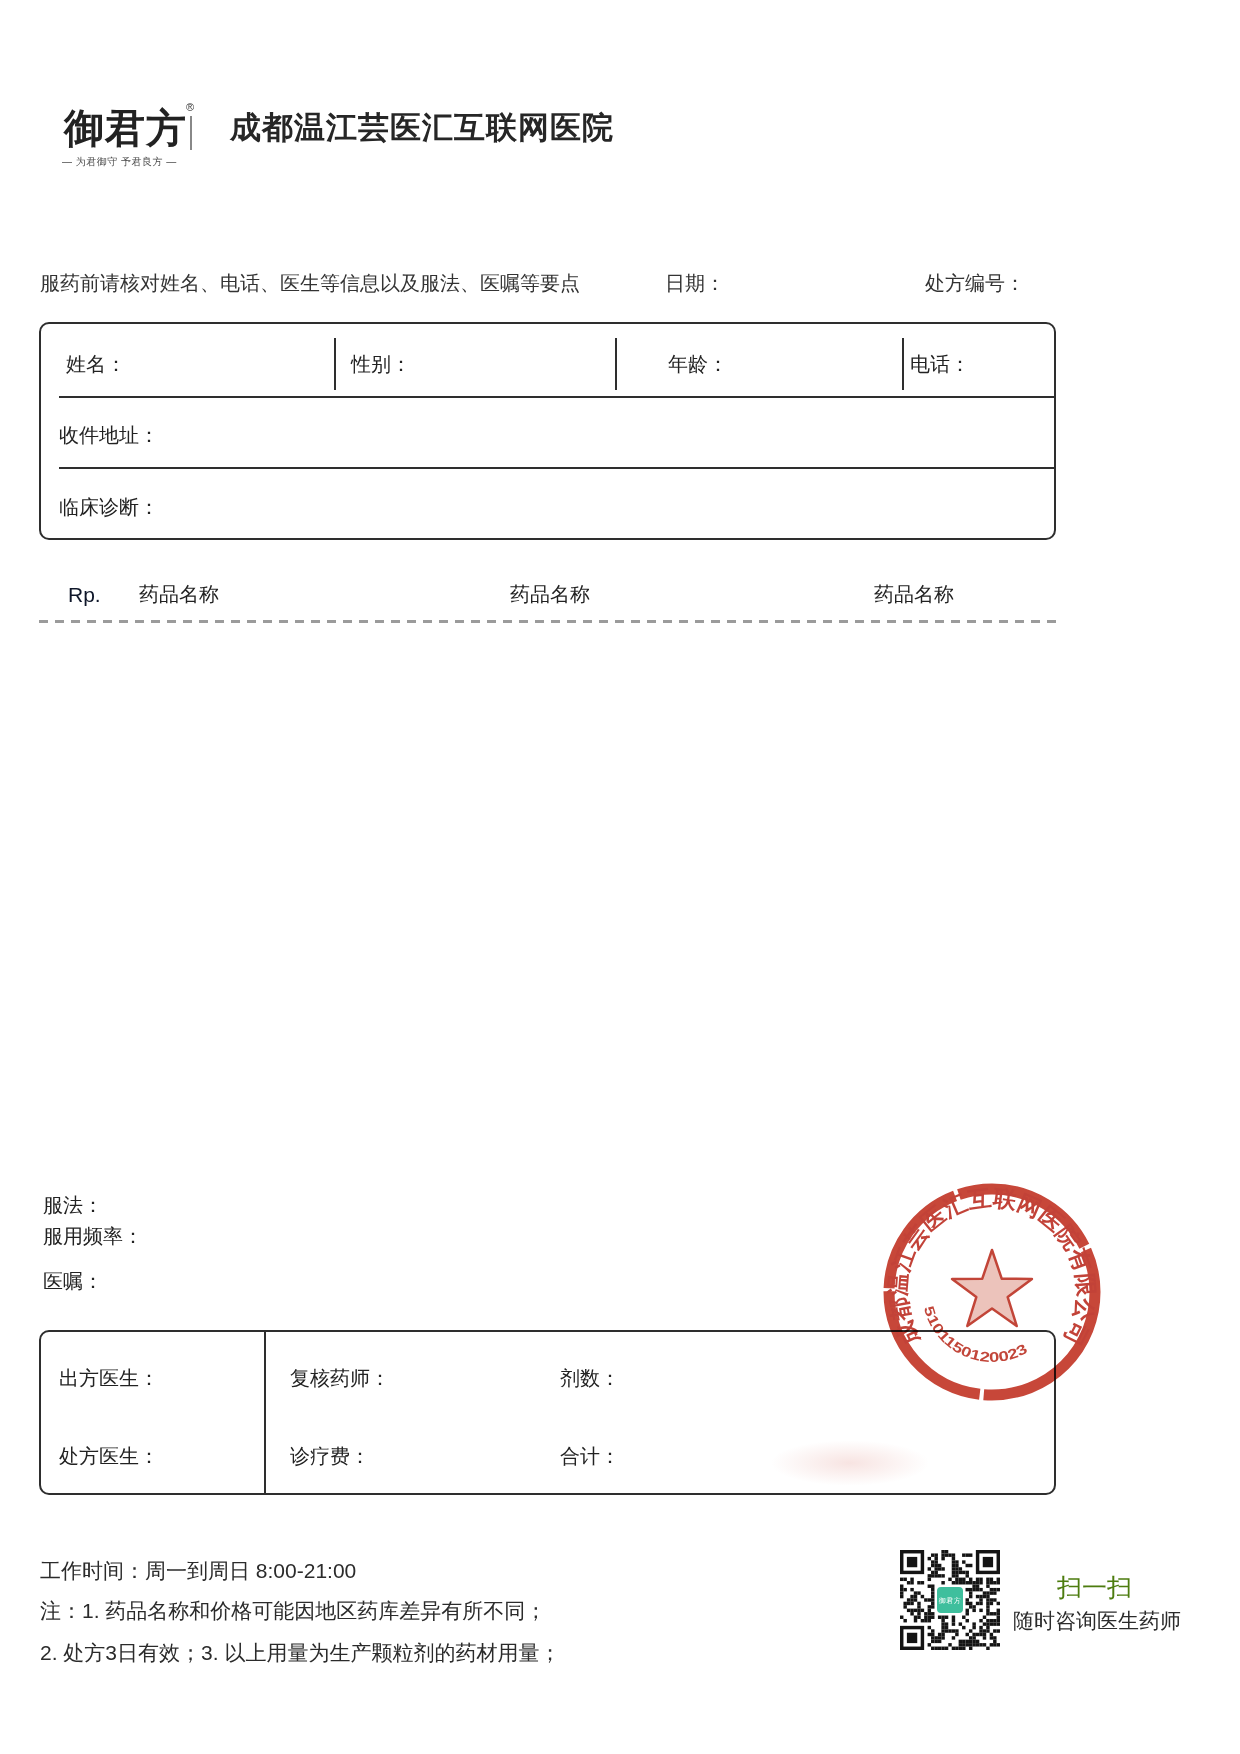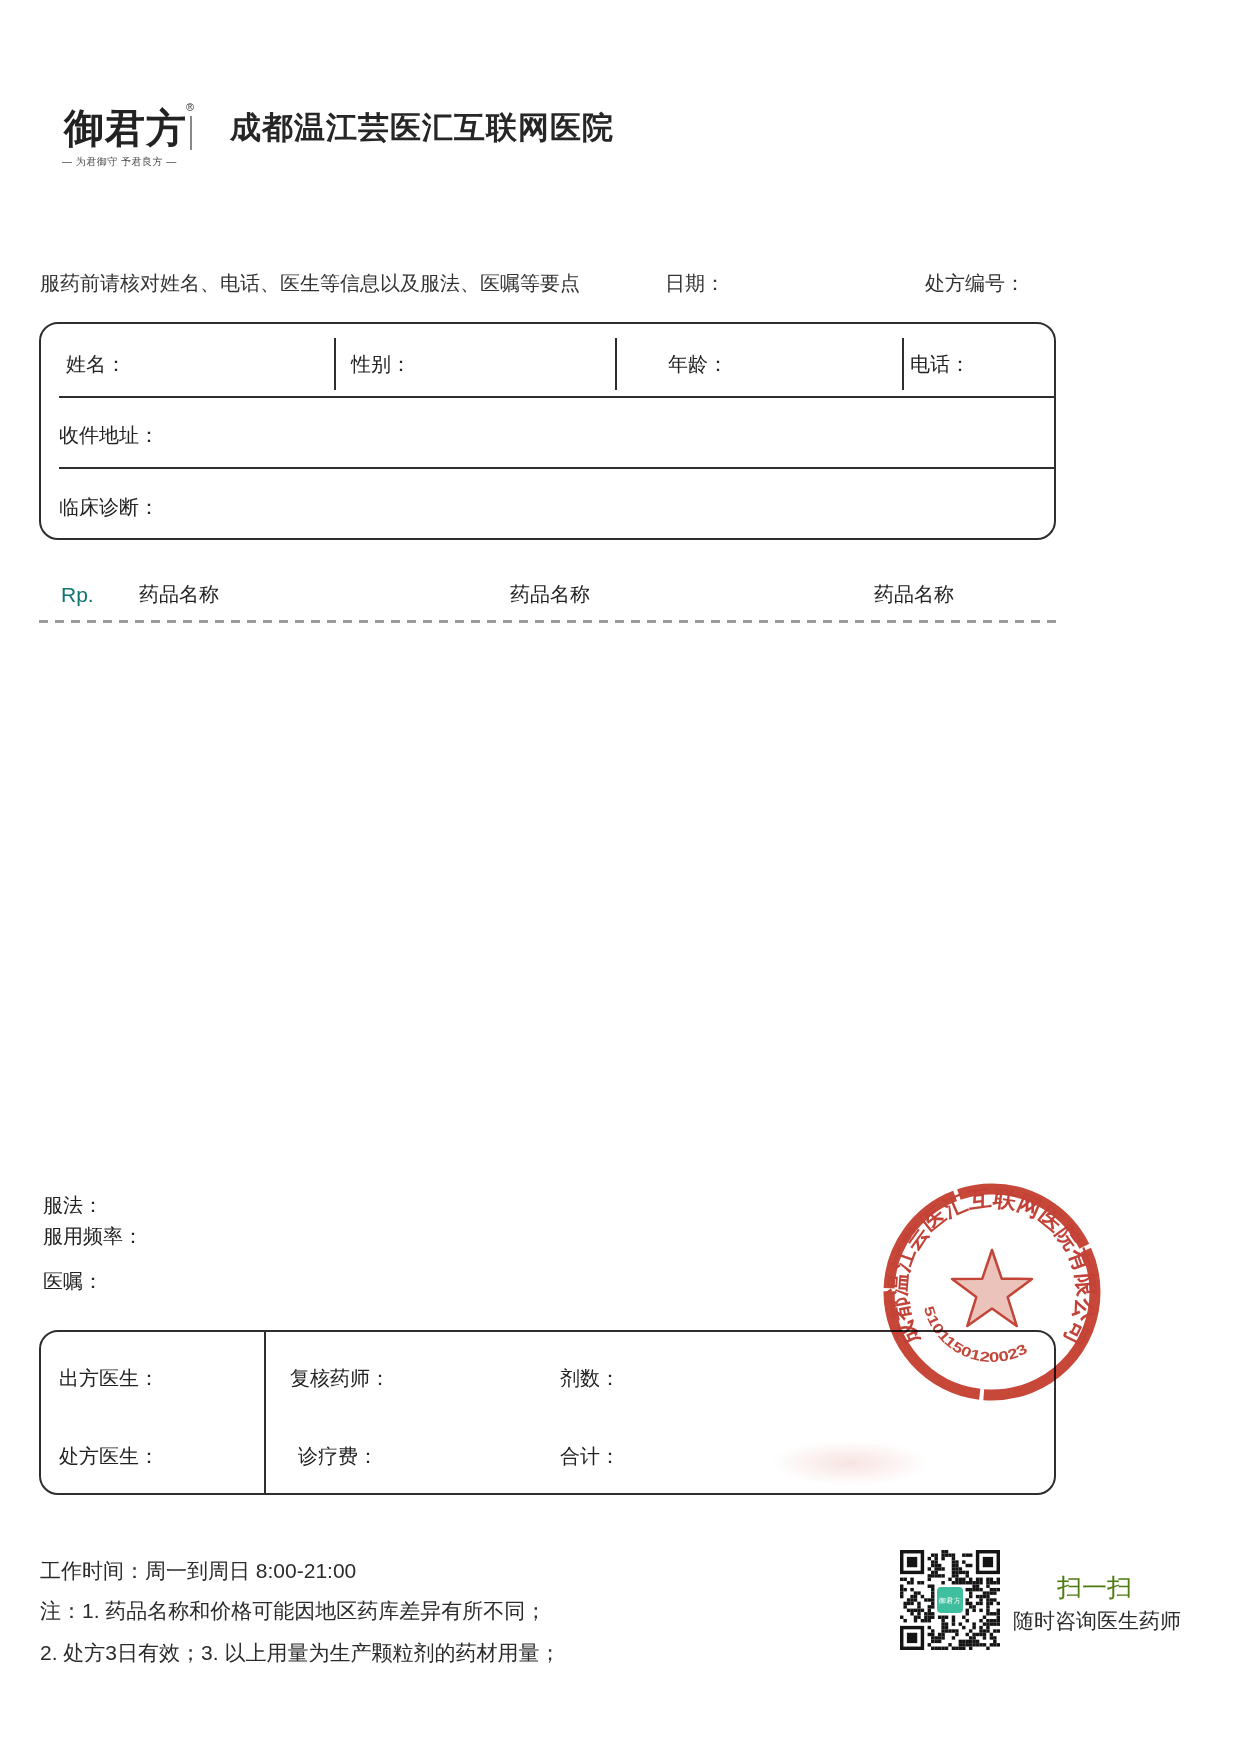--- a/index.html
+++ b/index.html
@@ -12,28 +12,28 @@
   .logo-text{left:64px;top:108px;font-size:40px;font-weight:700;letter-spacing:1px;color:#222;}
   .logo-reg{left:186px;top:102px;font-size:11px;color:#333;}
   .logo-seal-mark{left:190px;top:116px;width:2px;height:34px;background:#555;opacity:.7;}
   .logo-tagline{left:62px;top:157px;font-size:10px;letter-spacing:.5px;color:#4a4a4a;white-space:nowrap;}
   .hospital-title{left:230px;top:112px;font-size:31px;font-weight:700;letter-spacing:1px;color:#262626;}
   
   .instruction{left:40px;top:273px;font-size:20px;color:#333;}
   .date-label{left:665px;top:273px;font-size:20px;color:#333;}
   .rxno-label{left:925px;top:273px;font-size:20px;color:#333;}
   
-  .box{position:absolute;border:2px solid #2e2e2e;border-radius:19px;background:transparent;}
+  .box{position:absolute;border:2px solid #2e2e2e;border-radius:10px;background:transparent;}
   .box1{left:39px;top:322px;width:1013px;height:214px;}
   .box2{left:39px;top:1330px;width:1013px;height:161px;}
   .box .label{position:absolute;font-size:20px;color:#222;line-height:1;}
   .vdiv{position:absolute;width:2px;background:#2e2e2e;}
   .hline{position:absolute;left:18px;right:0;height:2px;background:#2e2e2e;}
   
-  .rp-label{left:61px;top:584px;font-size:21px;color:#0f766e;}
+  .rp-label{left:68px;top:584px;font-size:21px;color:#0f172a;}
   .drug-col{top:584px;font-size:20px;color:#222;}
   .dashed-line{left:39px;top:620px;width:1017px;height:3px;
     background:repeating-linear-gradient(90deg,#9b9b9b 0 9px,transparent 9px 16px);}
   
   .usage-label{left:43px;font-size:20px;color:#222;}
   
   .foot{left:40px;font-size:21px;color:#2b2b2b;}
   .qr-wrap{left:900px;top:1550px;width:100px;height:100px;}
   .qr-badge{position:absolute;left:35px;top:35px;width:30px;height:30px;border-radius:6px;
     background:#3fbf9d;border:2px solid #fff;box-sizing:border-box;
@@ -84,21 +84,21 @@
   <div class="abs usage-label" style="top:1195px;">服法：</div>
   <div class="abs usage-label" style="top:1226px;">服用频率：</div>
   <div class="abs usage-label" style="top:1271px;">医嘱：</div>
 
   <div class="box box2">
     <div class="vdiv" style="left:223px;top:0;bottom:0;"></div>
     <div class="label" style="left:18px;top:36px;">出方医生：</div>
     <div class="label" style="left:249px;top:36px;">复核药师：</div>
     <div class="label" style="left:519px;top:36px;">剂数：</div>
     <div class="label" style="left:18px;top:114px;">处方医生：</div>
-    <div class="label" style="left:249px;top:114px;margin-left:8px;">诊疗费：</div>
+    <div class="label" style="left:249px;top:114px;">诊疗费：</div>
     <div class="label" style="left:519px;top:114px;">合计：</div>
   </div>
 
   <div class="abs ink-smudge"></div>
 
   <svg class="abs stamp" viewBox="0 0 240 240">
     <defs>
       <path id="namePath" d="M120,206 A86,86 0 0 1 120,34 A86,86 0 0 1 120,206" fill="none"></path>
       <path id="numPath" d="M50,120 A70,70 0 0 0 190,120" fill="none"></path>
     </defs>

